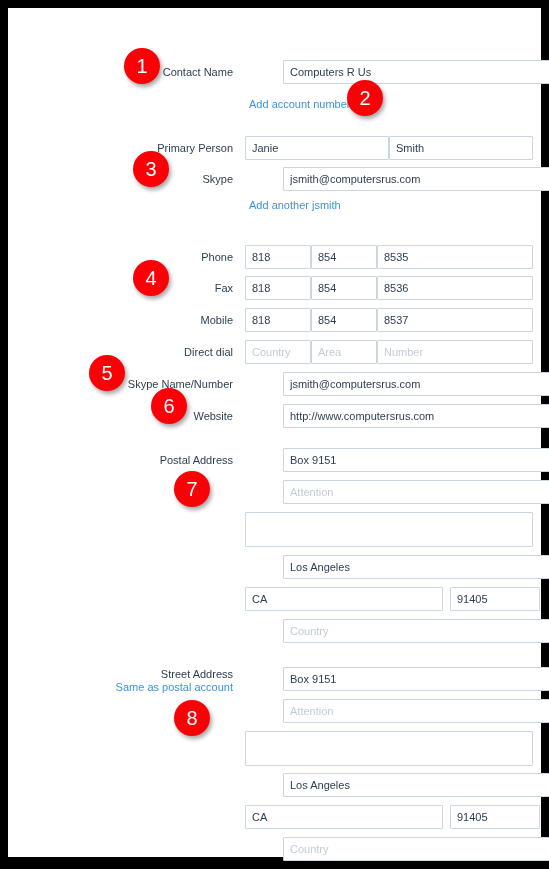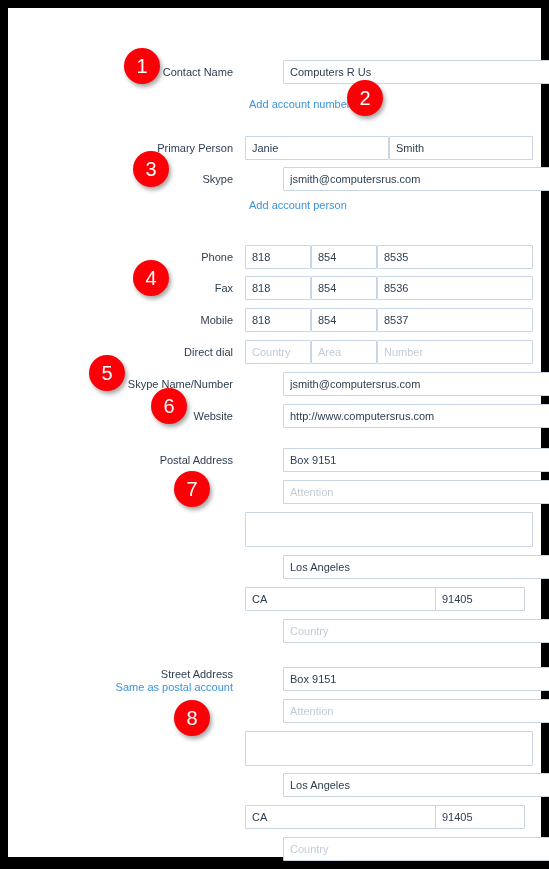--- a/index.html
+++ b/index.html
@@ -95,21 +95,21 @@
     line-height: 22px;
     outline: none;
     border-radius: 1px;
   }
   .inp::placeholder { color: #c2ccd6; }
   .inp.full   { left: 16px; width: 320px; margin-left: 22px; }
   .inp.tri-a  { left: 0;   width: 66px; }
   .inp.tri-b  { left: 66px; width: 66px; }
   .inp.tri-c  { left: 132px; width: 156px; }
   .inp.half-a { left: 0;   width: 198px; }
-  .inp.half-b { left: 190px; width: 90px; }
+  .inp.half-b { left: 205px; width: 90px; }
   .inp.name-a { left: 0;   width: 144px; }
   .inp.name-b { left: 144px; width: 144px; }
 
   .txtarea {
     position: absolute;
     left: 237px;
     width: 288px;
     box-sizing: border-box;
     border: 1px solid #c9d6e3;
     background: #ffffff;
@@ -173,21 +173,21 @@
       </div>
     </div>
 
     <div class="form-row" style="top:159px;">
       <div class="row-label">Skype</div>
       <div class="field-wrap">
         <input class="inp full" type="text" value="jsmith@computersrus.com" style="">
       </div>
     </div>
 
-    <div class="link-row" style="top:191px;">Add account person</div>
+    <div class="link-row" style="top:191px;">Add another jsmith</div>
 
     <div class="form-row" style="top:237px;">
       <div class="row-label">Phone</div>
       <div class="field-wrap">
         <input class="inp tri-a" type="text" value="818" style="">
         <input class="inp tri-b" type="text" value="854" style="">
         <input class="inp tri-c" type="text" value="8535" style="">
       </div>
     </div>
 

